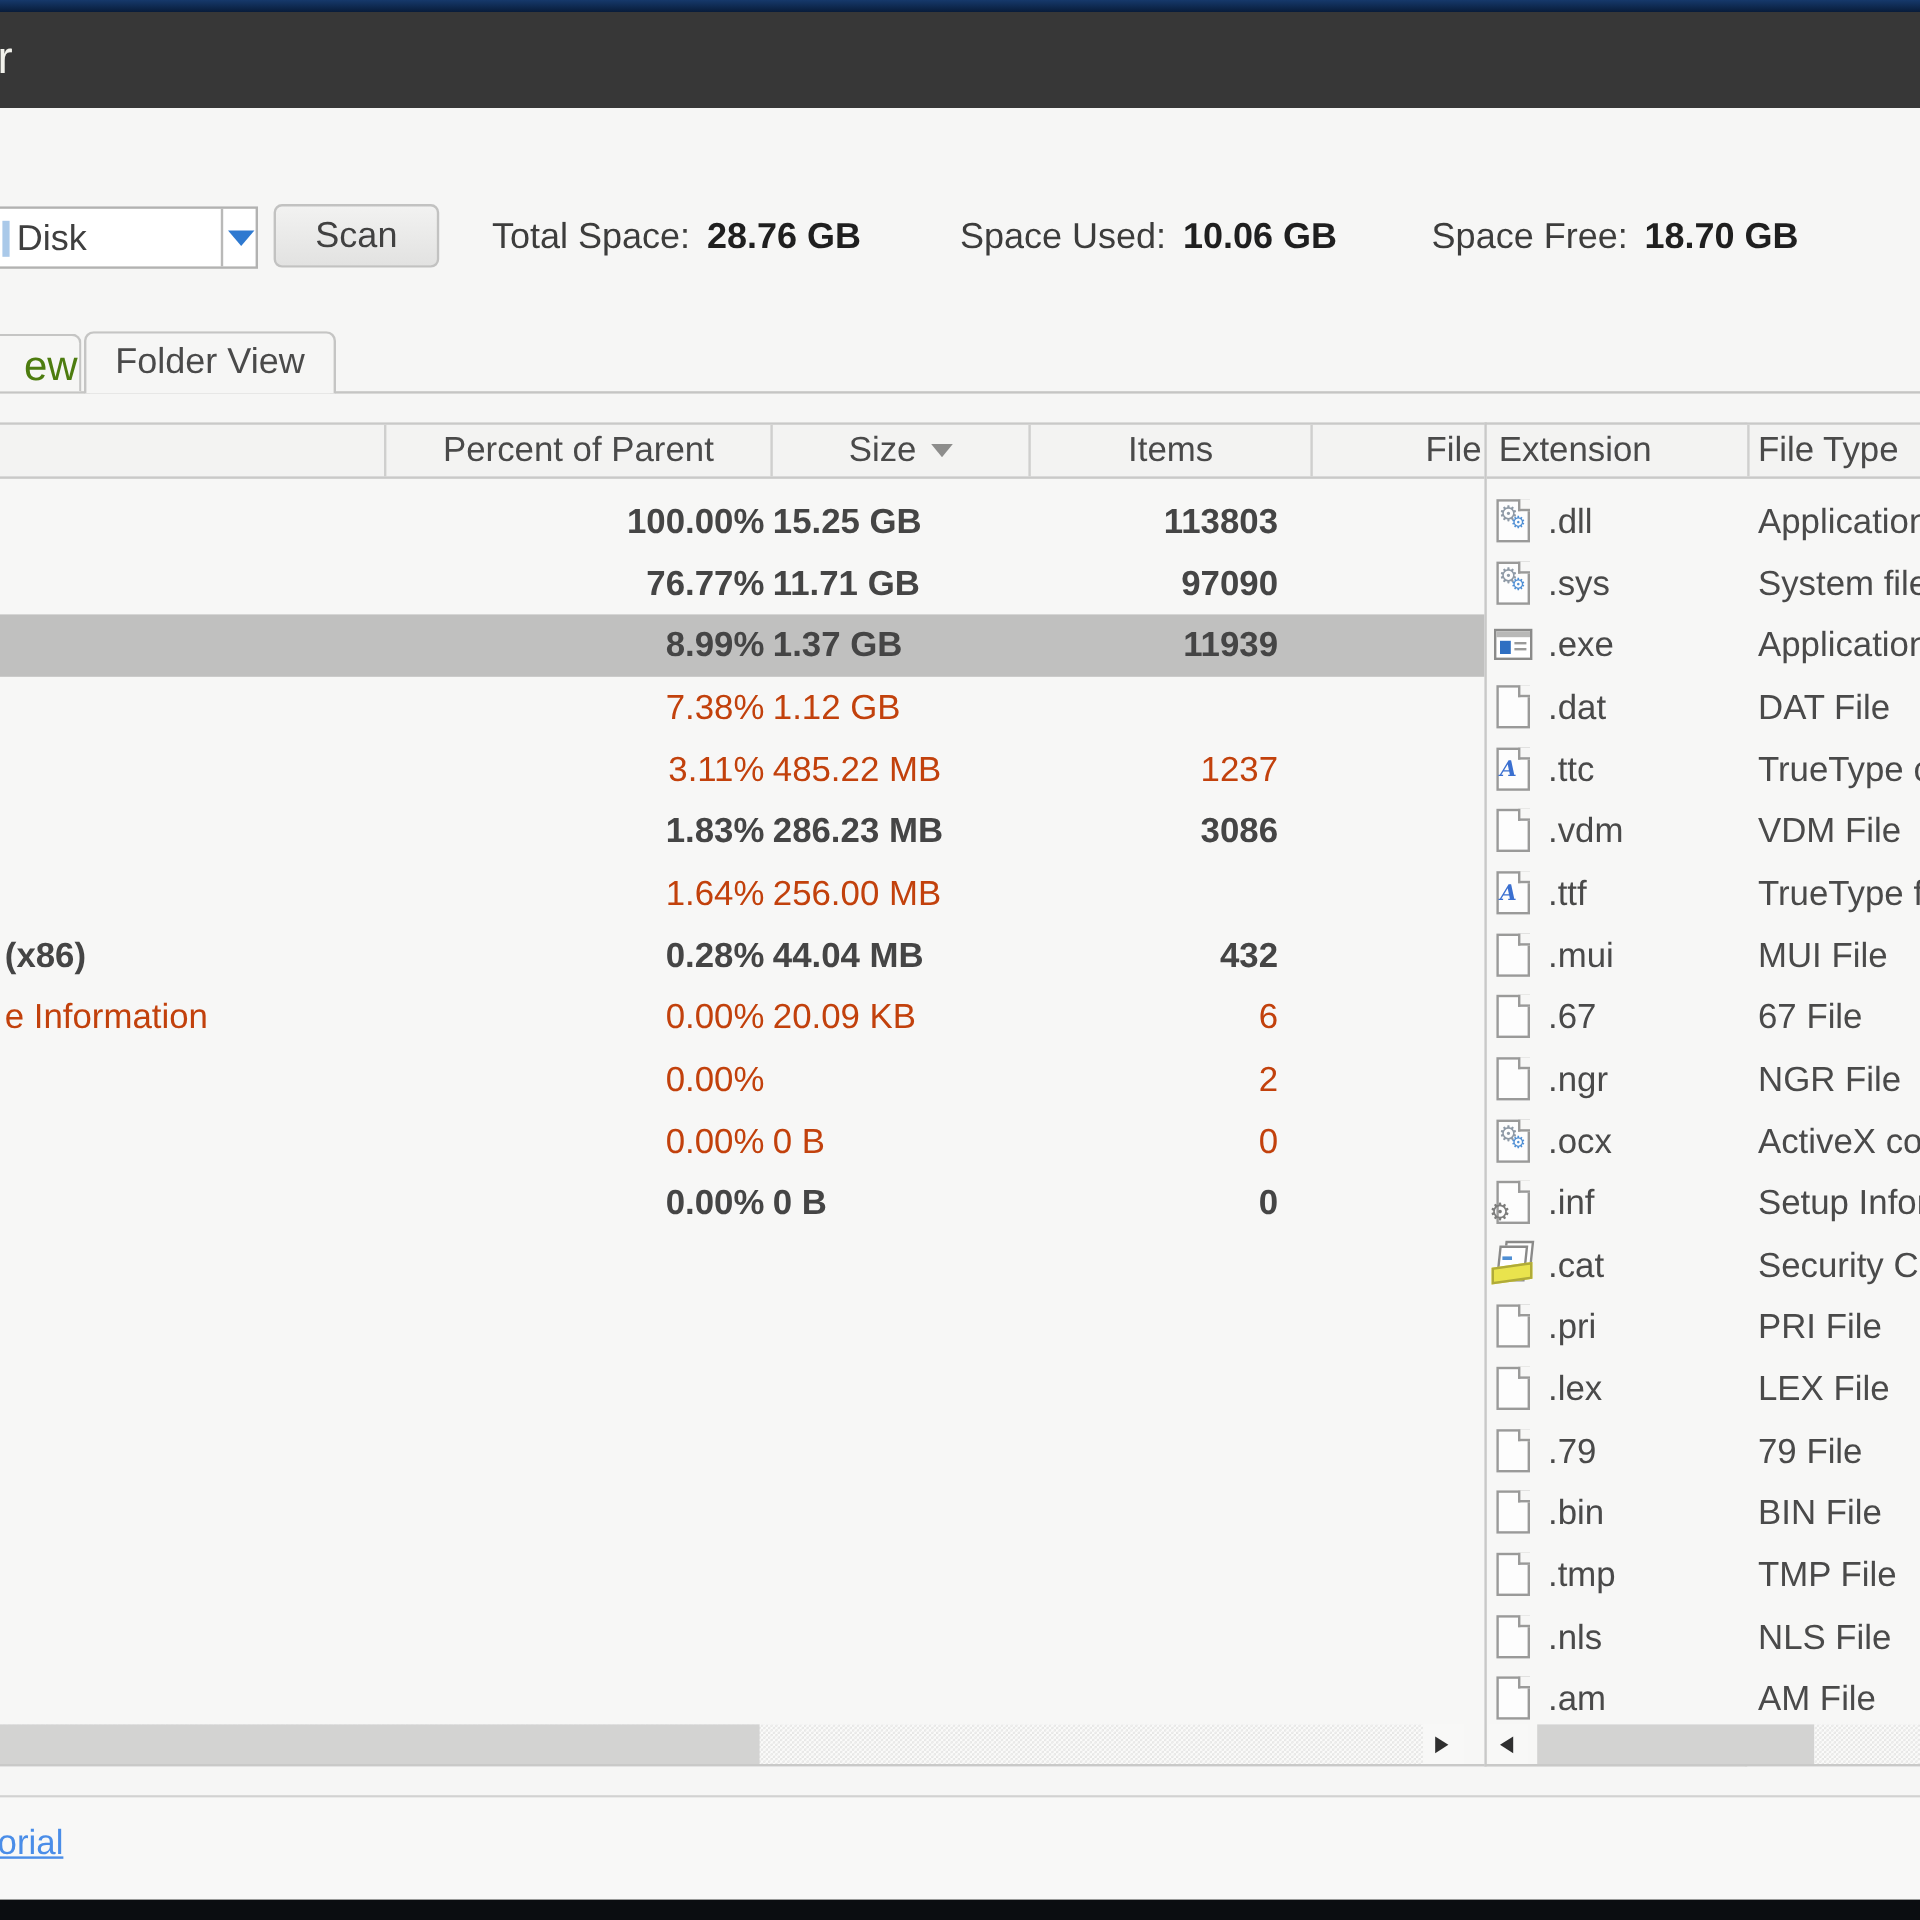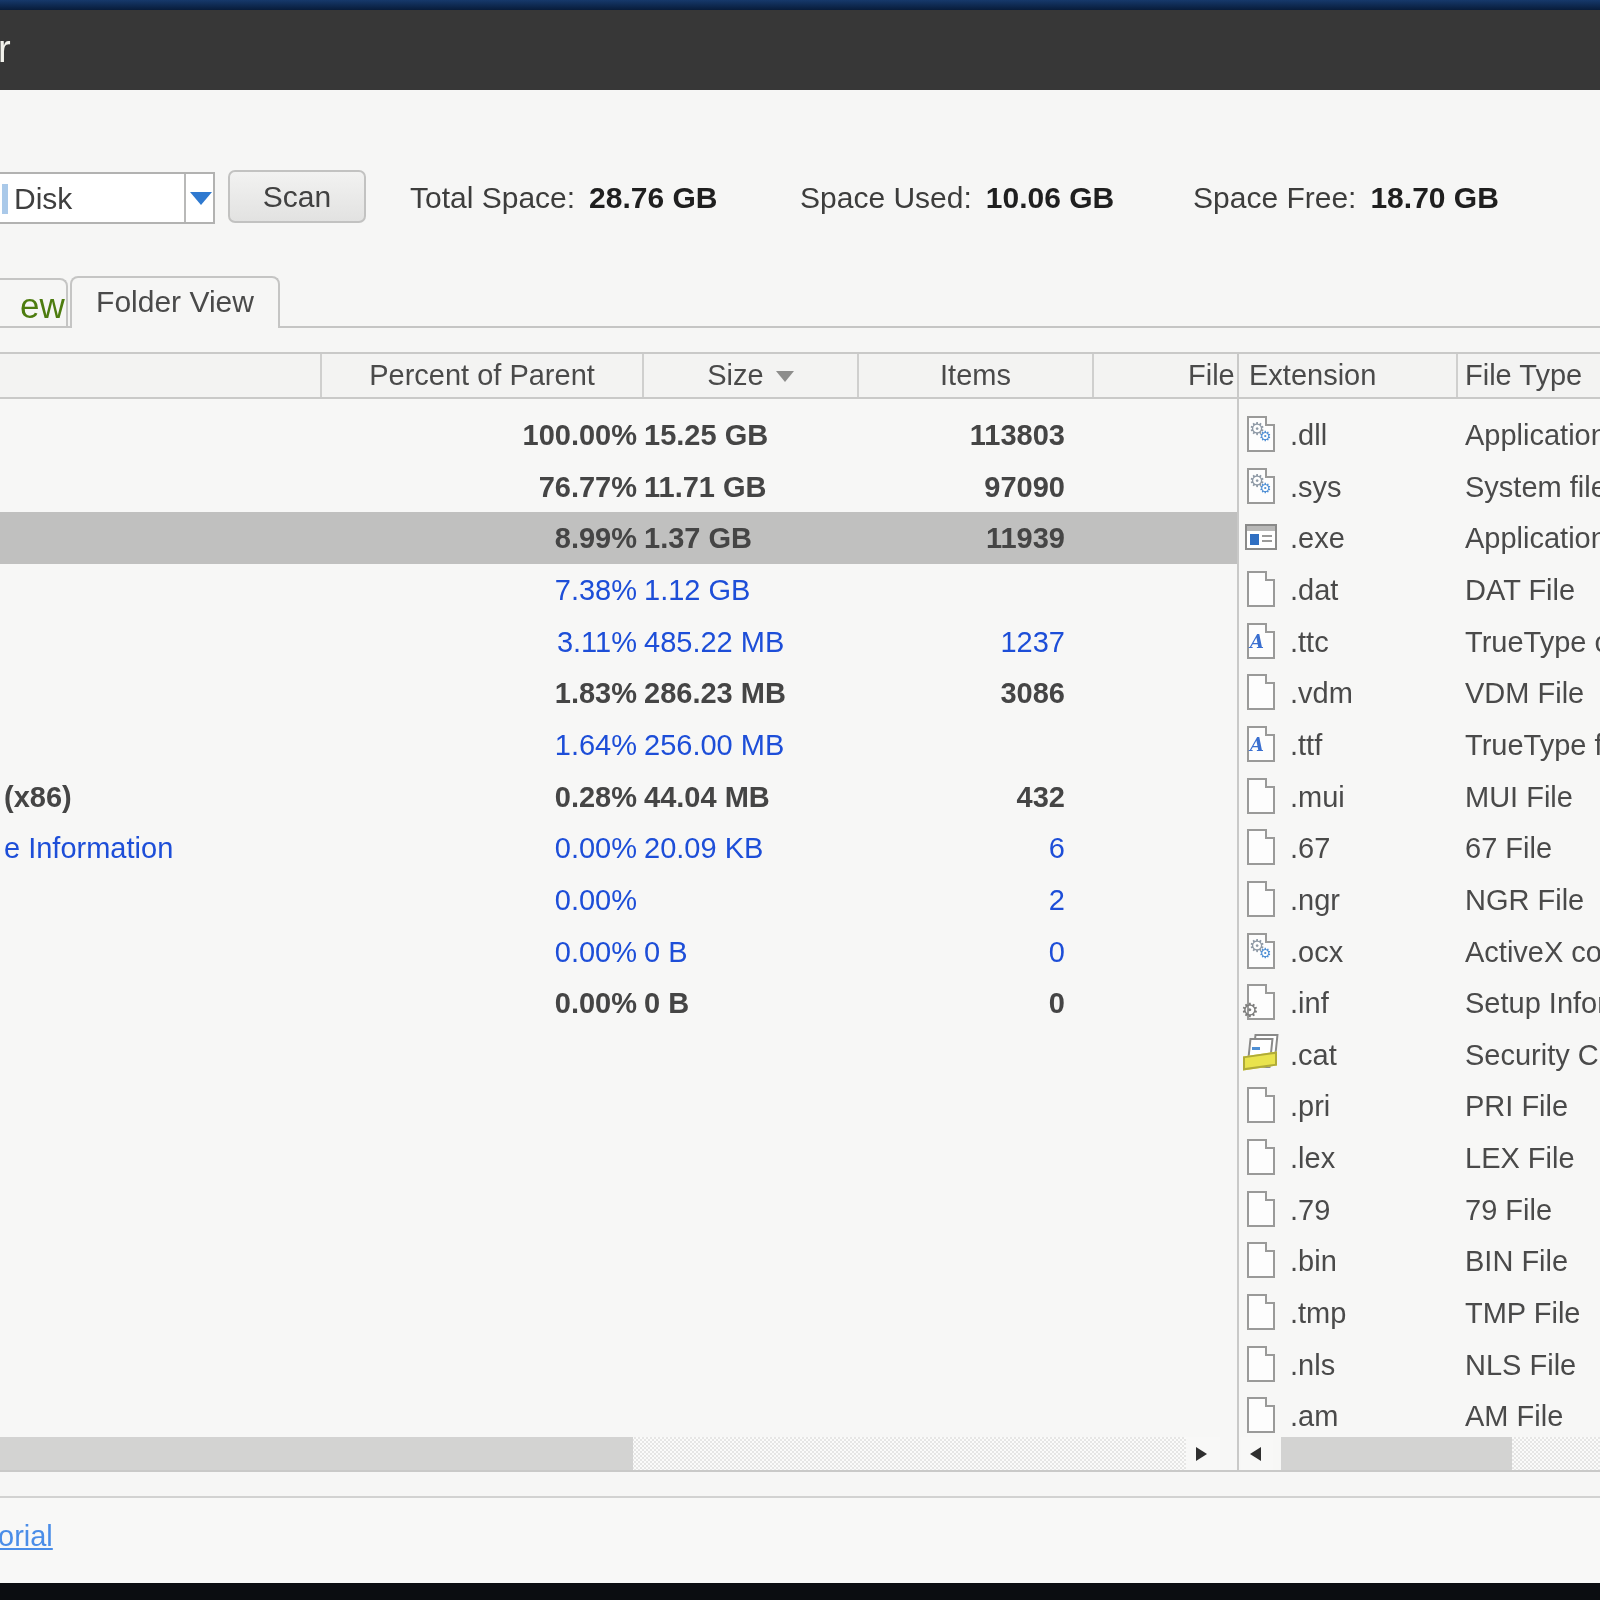--- a/index.html
+++ b/index.html
@@ -47,21 +47,21 @@
   .thead{left:0;top:0;right:0;height:43px;background:#f3f3f2;
          border-bottom:2px solid #c9c9c8;}
   .hdiv{top:0;width:2px;height:43px;background:#cfcfce;}
   .hcell{font-size:29px;color:#4a4a4a;line-height:43px;white-space:nowrap;}
   .sort-desc{display:inline-block;width:0;height:0;margin-left:12px;margin-bottom:3px;
              border-left:9px solid transparent;border-right:9px solid transparent;
              border-top:11px solid #8d8d8c;}
 
   .frow{left:0;right:0;height:52px;font-size:29px;line-height:52px;white-space:nowrap;}
   .frow.dark{color:#454545;font-weight:bold;}
-  .frow.gray{color:#1d4ed8;}
+  .frow.gray{color:#c2410c;}
   .frow.selected{background:#c0c0bf;padding-left:48px;}
   .c-name{position:absolute;left:4px;}
   .c-pct{position:absolute;left:322px;width:315px;text-align:right;}
   .c-size{position:absolute;left:644px;width:209px;text-align:left;}
   .c-items{position:absolute;left:859px;width:206px;text-align:right;}
 
   .erow{left:0;right:0;height:52px;font-size:29px;line-height:52px;color:#4a4a4a;white-space:nowrap;}
   .e-ext{position:absolute;left:51px;}
   .e-type{position:absolute;left:226px;}
 

